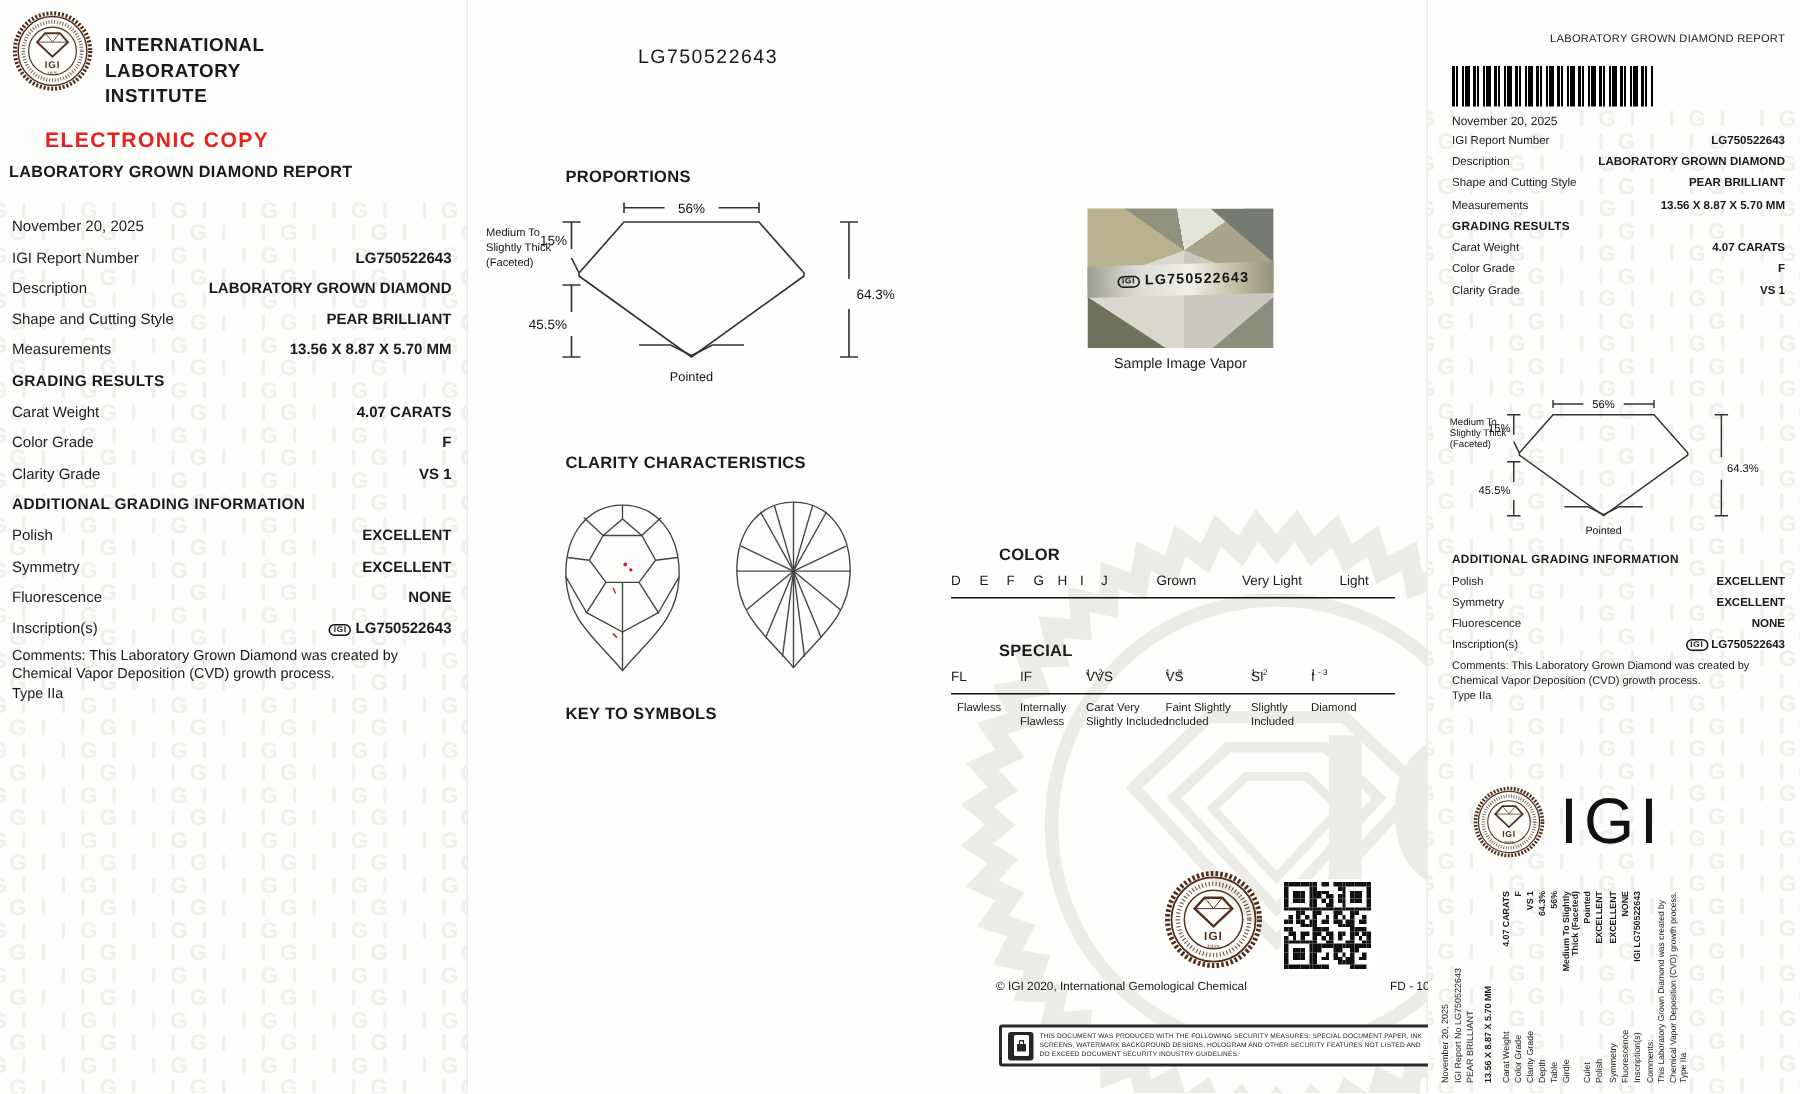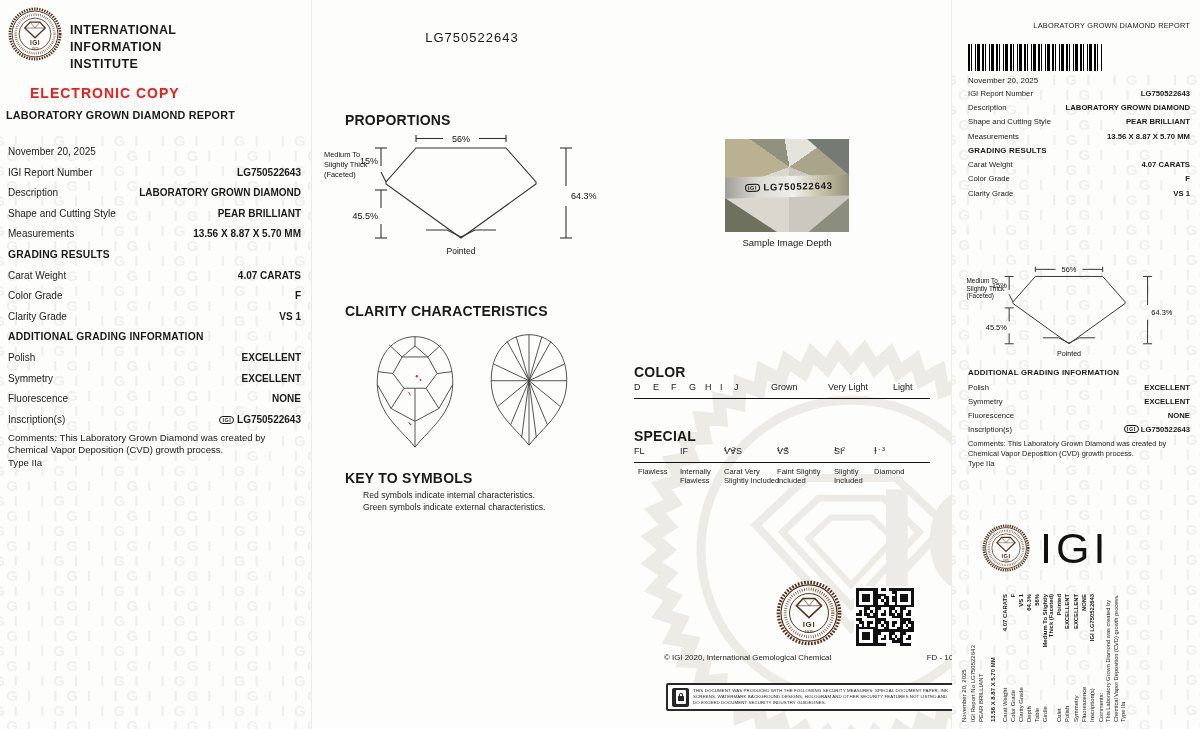--- a/index.html
+++ b/index.html
@@ -27,21 +27,21 @@
   .sec-hdr { font-size:10.3px; font-weight:bold; margin:1px 0 10px 0; letter-spacing:0.2px; }
   .comments { font-size:9.6px; line-height:1.28; margin-top:-2px; }
   .igi-mini { display:inline-block; border:1px solid #111; border-radius:7px; font-size:5.5px; font-weight:bold;
               padding:0 2px; vertical-align:1px; letter-spacing:0.5px; }
 
   
   .mid-left  { position:absolute; left:0; top:0; width:322px; height:729px; }
   .mid-right { position:absolute; left:319px; top:0; width:322px; height:729px; }
   .mid-head { position:absolute; left:0; right:0; top:30px; text-align:center; font-size:13px; letter-spacing:1px; font-weight:500; }
   .mid-verif { position:absolute; left:0; right:0; top:48px; text-align:center; font-size:9.5px; }
-  .blk-hdr { position:absolute; font-size:14px; font-weight:bold; letter-spacing:0.2px; }
+  .blk-hdr { position:absolute; font-size:11px; font-weight:bold; letter-spacing:0.2px;margin-left:32px; }
   .key-lines { position:absolute; left:52px; top:490px; font-size:8.6px; line-height:1.35; }
   .website { position:absolute; left:0; right:0; top:684px; text-align:center; font-size:11.5px; font-weight:bold; }
 
   svg text { font-family:"Liberation Sans", sans-serif; }
 
   .sample-wrap { position:absolute; left:95px; top:139px; width:124px; height:93px; overflow:hidden;
     background: conic-gradient(from 210deg at 52% 30%, #d9d7ce 0 40deg, #b9b190 40deg 95deg, #90927f 95deg 140deg,
                 #e4e3dc 140deg 205deg, #aaa58a 205deg 262deg, #cbc9bf 262deg 330deg, #d9d7ce 330deg 360deg); }
   .sample-facet1 { position:absolute; top:0; right:0; width:42px; height:36px; background:#757a72;
     -webkit-clip-path:polygon(100% 0,0 0,100% 100%); clip-path:polygon(100% 0,0 0,100% 100%); }
@@ -155,21 +155,21 @@
     <circle cx="50" cy="50" r="42.5" fill="none" stroke="#53301c" stroke-width="1.8"></circle>
     <circle cx="50" cy="50" r="29.5" fill="none" stroke="#53301c" stroke-width="1.5"></circle>
     <circle cx="50" cy="50" r="36" fill="none" stroke="#53301c" stroke-width="4.5" stroke-dasharray="1.1 2.4" opacity="0.85"></circle>
     <path d="M31,39 L41,28 L59,28 L69,39 L50,57 Z" fill="none" stroke="#53301c" stroke-width="2.4"></path>
     <path d="M31,39 L69,39 M41,28 L50,39 L59,28" fill="none" stroke="#53301c" stroke-width="1"></path>
     <text x="50" y="71" font-size="12" font-weight="bold" fill="#53301c" text-anchor="middle" letter-spacing="1">IGI</text>
     <text x="50" y="80" font-size="6" fill="#53301c" text-anchor="middle">1975</text>
   </svg></div>
       <div class="org-name">
         <div>INTERNATIONAL</div>
-        <div>INFORMATION</div>
+        <div>LABORATORY</div>
         <div>INSTITUTE</div>
       </div>
       <div class="electronic" style="color:#e8211d">ELECTRONIC COPY</div>
       <div class="report-title-l">LABORATORY GROWN DIAMOND REPORT</div>
 
       <div class="rows" style="top:146px">
         <div class="row">
           <span class="lbl">November 20, 2025</span>
         </div>
         <div class="row">
@@ -310,37 +310,33 @@
           <line x1="50" y1="56" x2="16" y2="84"></line>
             <line x1="50" y1="56" x2="84" y2="84"></line>
           <line x1="50" y1="56" x2="30" y2="104"></line>
             <line x1="50" y1="56" x2="70" y2="104"></line>
           <line x1="50" y1="56" x2="42" y2="118"></line>
             <line x1="50" y1="56" x2="58" y2="118"></line>
         </g>
       </svg>
 
       <div class="blk-hdr" style="left:34px; top:470px">KEY TO SYMBOLS</div>
-      <div class="key-lines">
-        <div>Red symbols indicate internal characteristics.</div>
-        <div>Green symbols indicate external characteristics.</div>
-      </div>
 
     </div>
 
     <div class="mid-right content">
       <div class="sample-wrap">
         <div class="sample-facet1"></div>
         <div class="sample-facet2"></div>
         <div class="sample-facet3"></div>
         <div class="sample-girdle">
           <div class="sample-insc"><span class="igi-mini" style="border-radius:6px">IGI</span> <span>LG750522643</span></div>
         </div>
       </div>
-      <div class="sample-cap">Sample Image Depth</div>
+      <div class="sample-cap">Sample Image Vapor</div>
 
       <div class="blk-hdr" style="left:4px; top:364px">COLOR</div>
       <div class="scale-strip" style="left:4px; top:382px; width:296px">
         <span style="left:0">D</span>
         <span style="left:19px">E</span>
         <span style="left:37px">F</span>
         <span style="left:55px">G</span>
         <span style="left:71px">H</span>
         <span style="left:86px">I</span>
         <span style="left:100px">J</span>

